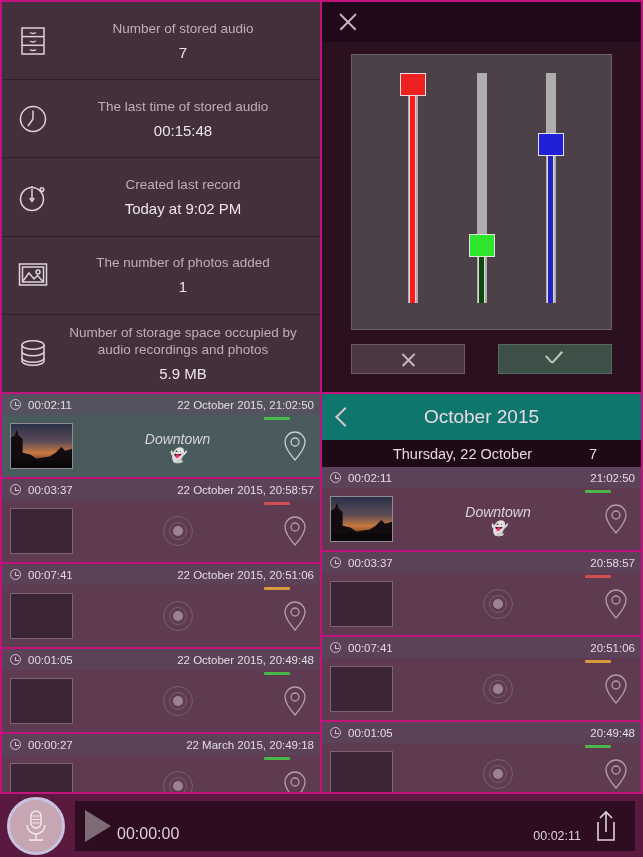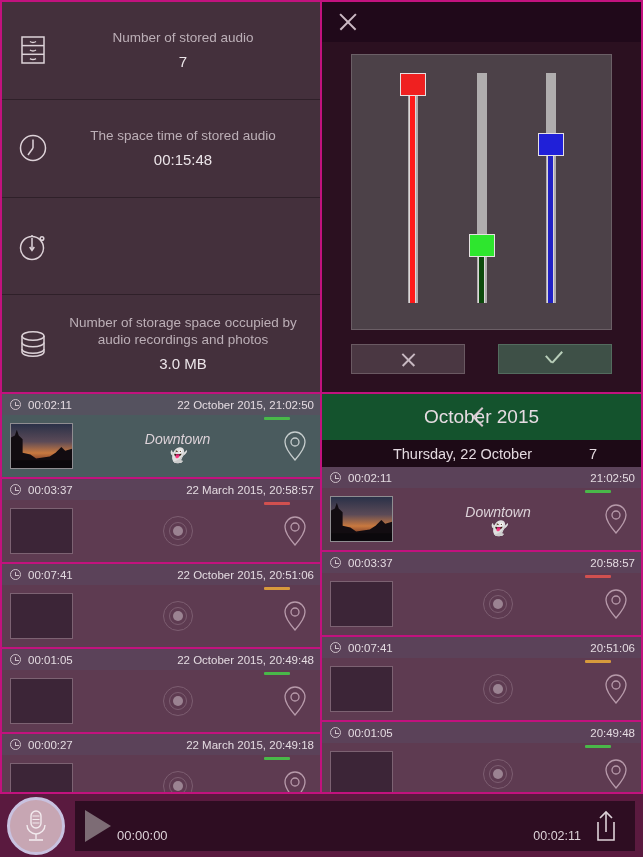--- a/index.html
+++ b/index.html
@@ -204,24 +204,23 @@
     border: 2px solid #c2127e;
     border-left: none;
     background: #57354a;
     overflow: hidden;
     display: flex; flex-direction: column;
   }
 
   
   .cal-header {
     height: 46px; flex: 0 0 46px;
-    background: #14532d;
+    background: #0f766e;
     display: flex; align-items: center;
     position: relative;
-    justify-content: center;
   }
   .cal-back {
     width: 46px; display: flex; align-items: center; justify-content: center;
     cursor: pointer;
   }
   .chev-left {
     width: 14px; height: 14px;
     border-left: 2px solid #d4c5cd;
     border-bottom: 2px solid #d4c5cd;
     transform: rotate(45deg);
@@ -365,21 +364,21 @@
     position: relative;
   }
   .play-tri {
     width: 0; height: 0;
     border-left: 26px solid #7d6c75;
     border-top: 16px solid transparent;
     border-bottom: 16px solid transparent;
     cursor: pointer;
   }
   .t-left {
-    color: #ddd2d8; font-size: 13px;
+    color: #ddd2d8; font-size: 16px;
     margin-left: 6px; align-self: flex-end; margin-bottom: 8px;
   }
   .t-right {
     color: #ddd2d8; font-size: 12.5px;
     margin-left: auto; align-self: flex-end; margin-bottom: 8px;
     margin-right: 10px;
   }
   .share-btn {
     width: 30px; height: 34px; flex: 0 0 30px;
     position: relative; cursor: pointer;
@@ -412,47 +411,65 @@
           </div>
           <div class="stat-row">
             <div class="stat-icon">
               <svg width="32" height="32" viewBox="0 0 32 32">
         <circle cx="16" cy="16" r="12.5" stroke="#ddd2d8" stroke-width="1.5" fill="none"></circle>
         <line x1="16" y1="16" x2="16" y2="7.5" stroke="#ddd2d8" stroke-width="1.5" fill="none"></line>
         <line x1="16" y1="16" x2="11" y2="23" stroke="#ddd2d8" stroke-width="1.5" fill="none"></line>
               </svg>
             </div>
      <div class="stat-body">
-       <div class="stat-label">The space time of stored audio</div>
+       <div class="stat-label">The last time of stored audio</div>
        <div class="stat-value">00:15:48</div>
      </div>
           </div>
           <div class="stat-row">
             <div class="stat-icon">
               <svg width="32" height="32" viewBox="0 0 32 32">
         <circle cx="15" cy="18" r="11.5" stroke="#ddd2d8" stroke-width="1.5" fill="none"></circle>
         <line x1="15" y1="5" x2="15" y2="7" stroke="#ddd2d8" stroke-width="1.5" fill="none"></line>
         <line x1="15" y1="8" x2="15" y2="20" stroke="#ddd2d8" stroke-width="1.5" fill="none"></line>
         <path d="M12.7 17 L15 20.5 L17.3 17" stroke="#ddd2d8" stroke-width="1.5" fill="none"></path>
         <circle cx="25" cy="8.5" r="1.8" stroke="#ddd2d8" stroke-width="1.5" fill="none"></circle>
               </svg>
             </div>
+     <div class="stat-body">
+       <div class="stat-label">Created last record</div>
+       <div class="stat-value">Today at 9:02 PM</div>
+     </div>
+          </div>
+          <div class="stat-row">
+            <div class="stat-icon">
+              <svg width="32" height="28" viewBox="0 0 32 28">
+        <rect x="2.5" y="3" width="27" height="21" stroke="#ddd2d8" stroke-width="1.5" fill="none"></rect>
+        <rect x="5.5" y="6" width="21" height="15" stroke="#ddd2d8" stroke-width="1.5" fill="none"></rect>
+        <circle cx="21" cy="11" r="2" stroke="#ddd2d8" stroke-width="1.5" fill="none"></circle>
+        <path d="M6 20 L12 12 L17 18 L20.5 14.5 L26 20.5" stroke="#ddd2d8" stroke-width="1.5" fill="none"></path>
+              </svg>
+            </div>
+     <div class="stat-body">
+       <div class="stat-label">The number of photos added</div>
+       <div class="stat-value">1</div>
+     </div>
           </div>
           <div class="stat-row">
             <div class="stat-icon">
               <svg width="30" height="32" viewBox="0 0 30 32">
         <ellipse cx="15" cy="8" rx="11" ry="4.3" stroke="#ddd2d8" stroke-width="1.5" fill="none"></ellipse>
         <path d="M4 8 v6.5 a11 4.3 0 0 0 22 0 V8" stroke="#ddd2d8" stroke-width="1.5" fill="none"></path>
         <path d="M4 14.5 v6.5 a11 4.3 0 0 0 22 0 v-6.5" stroke="#ddd2d8" stroke-width="1.5" fill="none"></path>
         <path d="M4 21 v3 a11 4.3 0 0 0 22 0 v-3" stroke="#ddd2d8" stroke-width="1.5" fill="none"></path>
               </svg>
             </div>
      <div class="stat-body">
        <div class="stat-label">Number of storage space occupied by audio recordings and photos</div>
-       <div class="stat-value">3.0 MB</div>
+       <div class="stat-value">5.9 MB</div>
      </div>
           </div>
         </div>
     </div>
 
     <div class="pane-right-top">
       <div class="titlebar-right">
         <div class="x-close"></div>
       </div>
       <div class="picker-wrap">
@@ -522,21 +539,21 @@
     <path d="M13 30 C13 30 23 18.5 23 12 A10 10 0 0 0 3 12 C3 18.5 13 30 13 30 Z" fill="none" stroke="#b79aaa" stroke-width="1.3"></path>
     <circle cx="13" cy="12" r="4" fill="none" stroke="#b79aaa" stroke-width="1.3"></circle>
               </svg>
             </div>
        </div>
         </div>
         <div class="rec">
           <div class="rec-meta">
          <span class="clock-ico"></span>
          <span class="dur">00:03:37</span>
-         <span class="dt">22 March 2015, 20:58:57</span>
+         <span class="dt">22 October 2015, 20:58:57</span>
        </div>
        <div class="rec-body">
          <span class="tag" style="background:#d1504f"></span>
          <div class="thumb ">
            
          </div>
          <div class="rec-center">
            <span class="rec-ring">
                 <i></i>
               </span>

